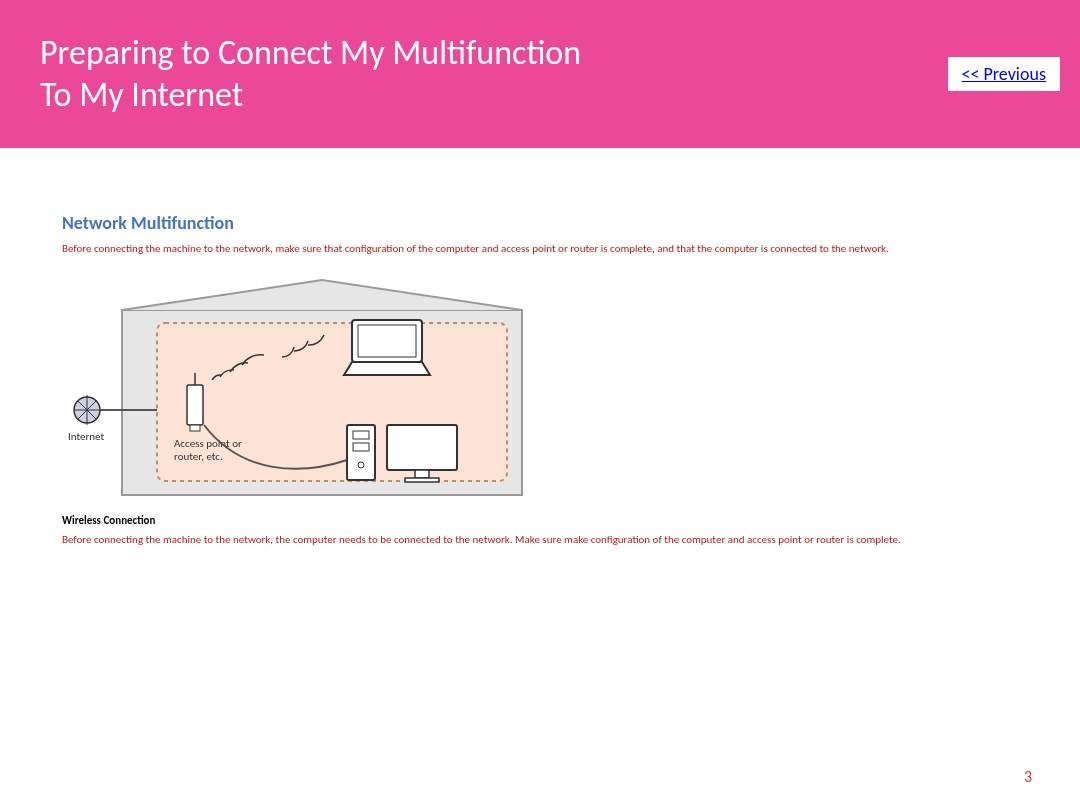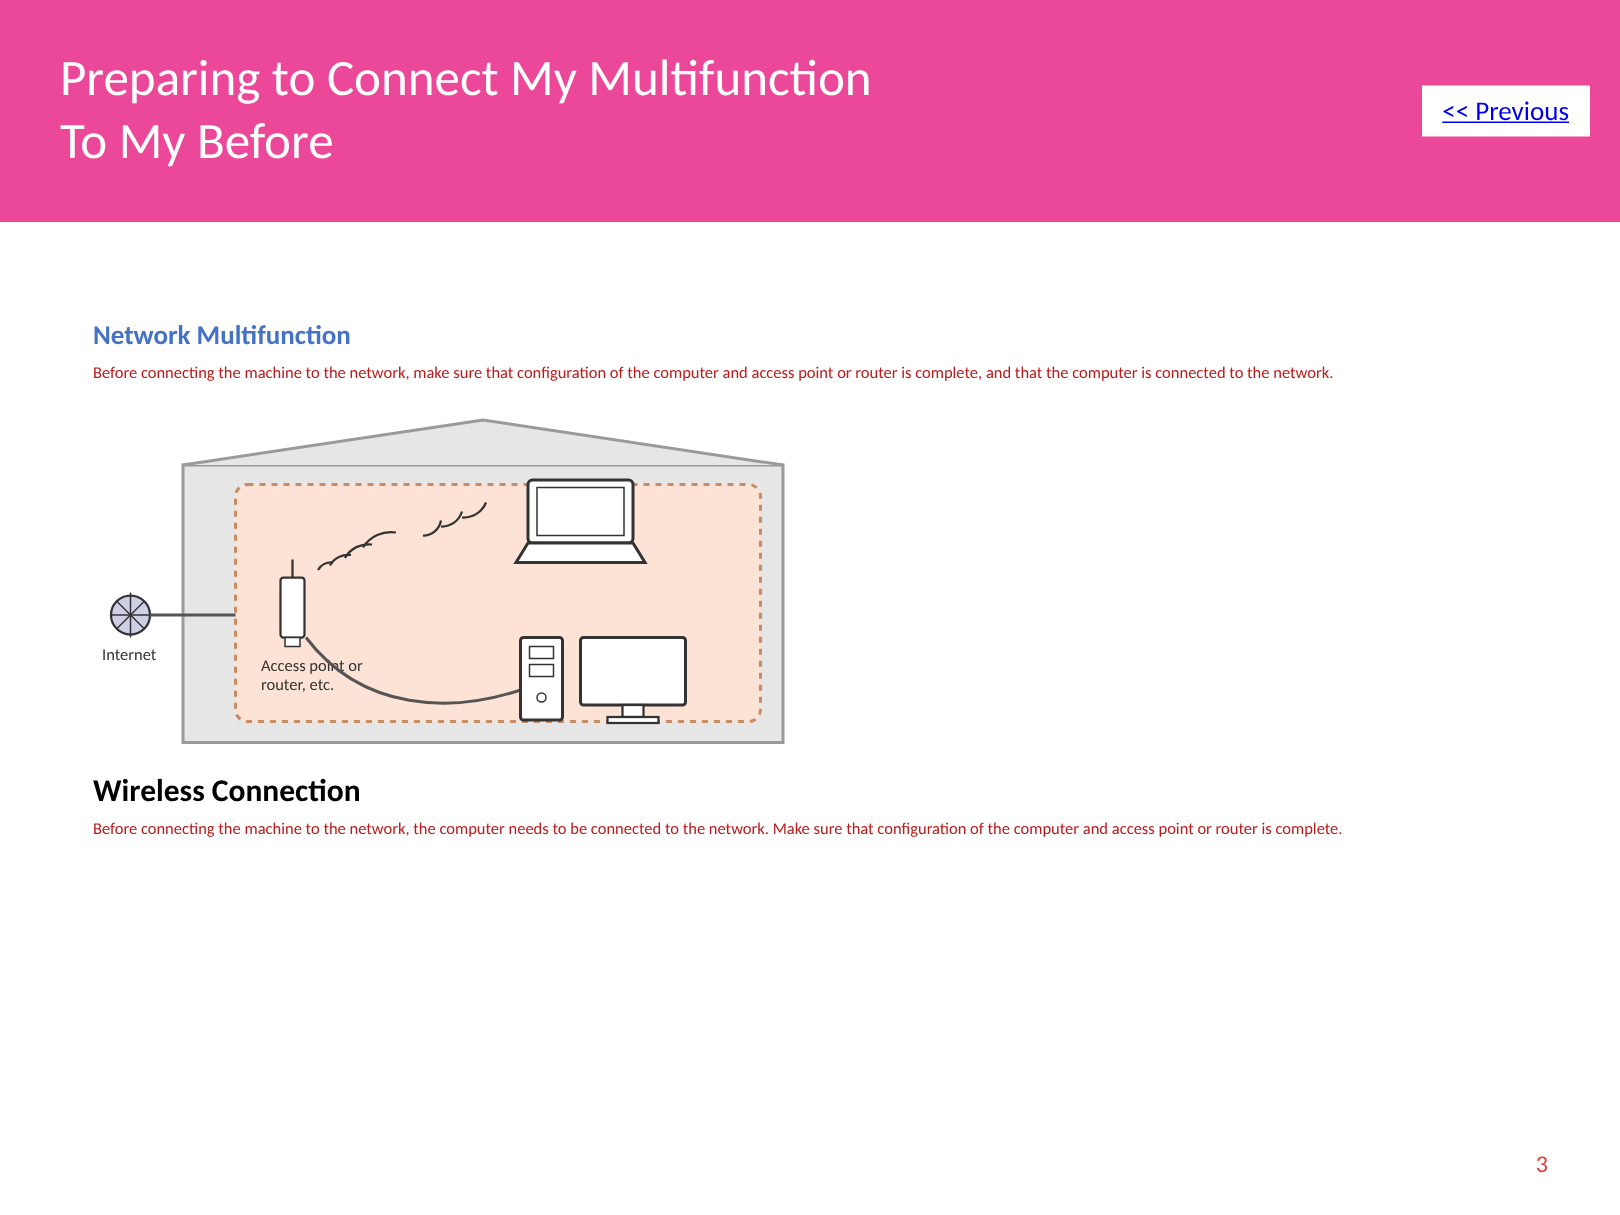--- a/index.html
+++ b/index.html
@@ -56,41 +56,41 @@
   .body-text {
     color: #b91c1c;
     font-size: 11px;
     line-height: 1.55;
     margin-bottom: 18px;
   }
   .diagram {
     margin: 8px 0 14px 0;
   }
   .sub-heading {
-    font-size: 21px;
+    font-size: 11px;
     font-weight: 700;
     margin-bottom: 4px;
   }
   .page-number {
     position: absolute;
     right: 48px;
     bottom: 24px;
     color: #d9413a;
     font-size: 16px;
   }
   
   .diagram svg { display: block; }
 </style>
 </head>
 <body>
 
 <div class="header">
   <div class="header-title">
     <span>Preparing to Connect My Multifunction</span><br>
-    <span>To My Before</span>
+    <span>To My Internet</span>
   </div>
   <div class="nav-group">
     <button class="nav-btn">&lt;&lt; Previous</button>
   </div>
 </div>
 
 <div class="content">
   <div class="section-heading">Network Multifunction</div>
   <div class="body-text">Before connecting the machine to the network, make sure that configuration of the computer and access point or router is complete, and that the computer is connected to the network.</div>
 
@@ -144,16 +144,16 @@
 
       <g transform="translate(325,150)">
         <rect x="0" y="0" width="70" height="45" rx="2" fill="#fff" stroke="#333" stroke-width="2"></rect>
         <rect x="28" y="45" width="14" height="8" fill="#fff" stroke="#333" stroke-width="1.5"></rect>
         <rect x="18" y="53" width="34" height="4" fill="#fff" stroke="#333" stroke-width="1.5"></rect>
       </g>
     </svg>
   </div>
 
   <div class="sub-heading">Wireless Connection</div>
-  <div class="body-text">Before connecting the machine to the network, the computer needs to be connected to the network. Make sure that configuration of the computer and access point or router is complete.</div>
+  <div class="body-text">Before connecting the machine to the network, the computer needs to be connected to the network. Make sure make configuration of the computer and access point or router is complete.</div>
 </div>
 
 <div class="page-number">3</div>
 
 </body></html>

